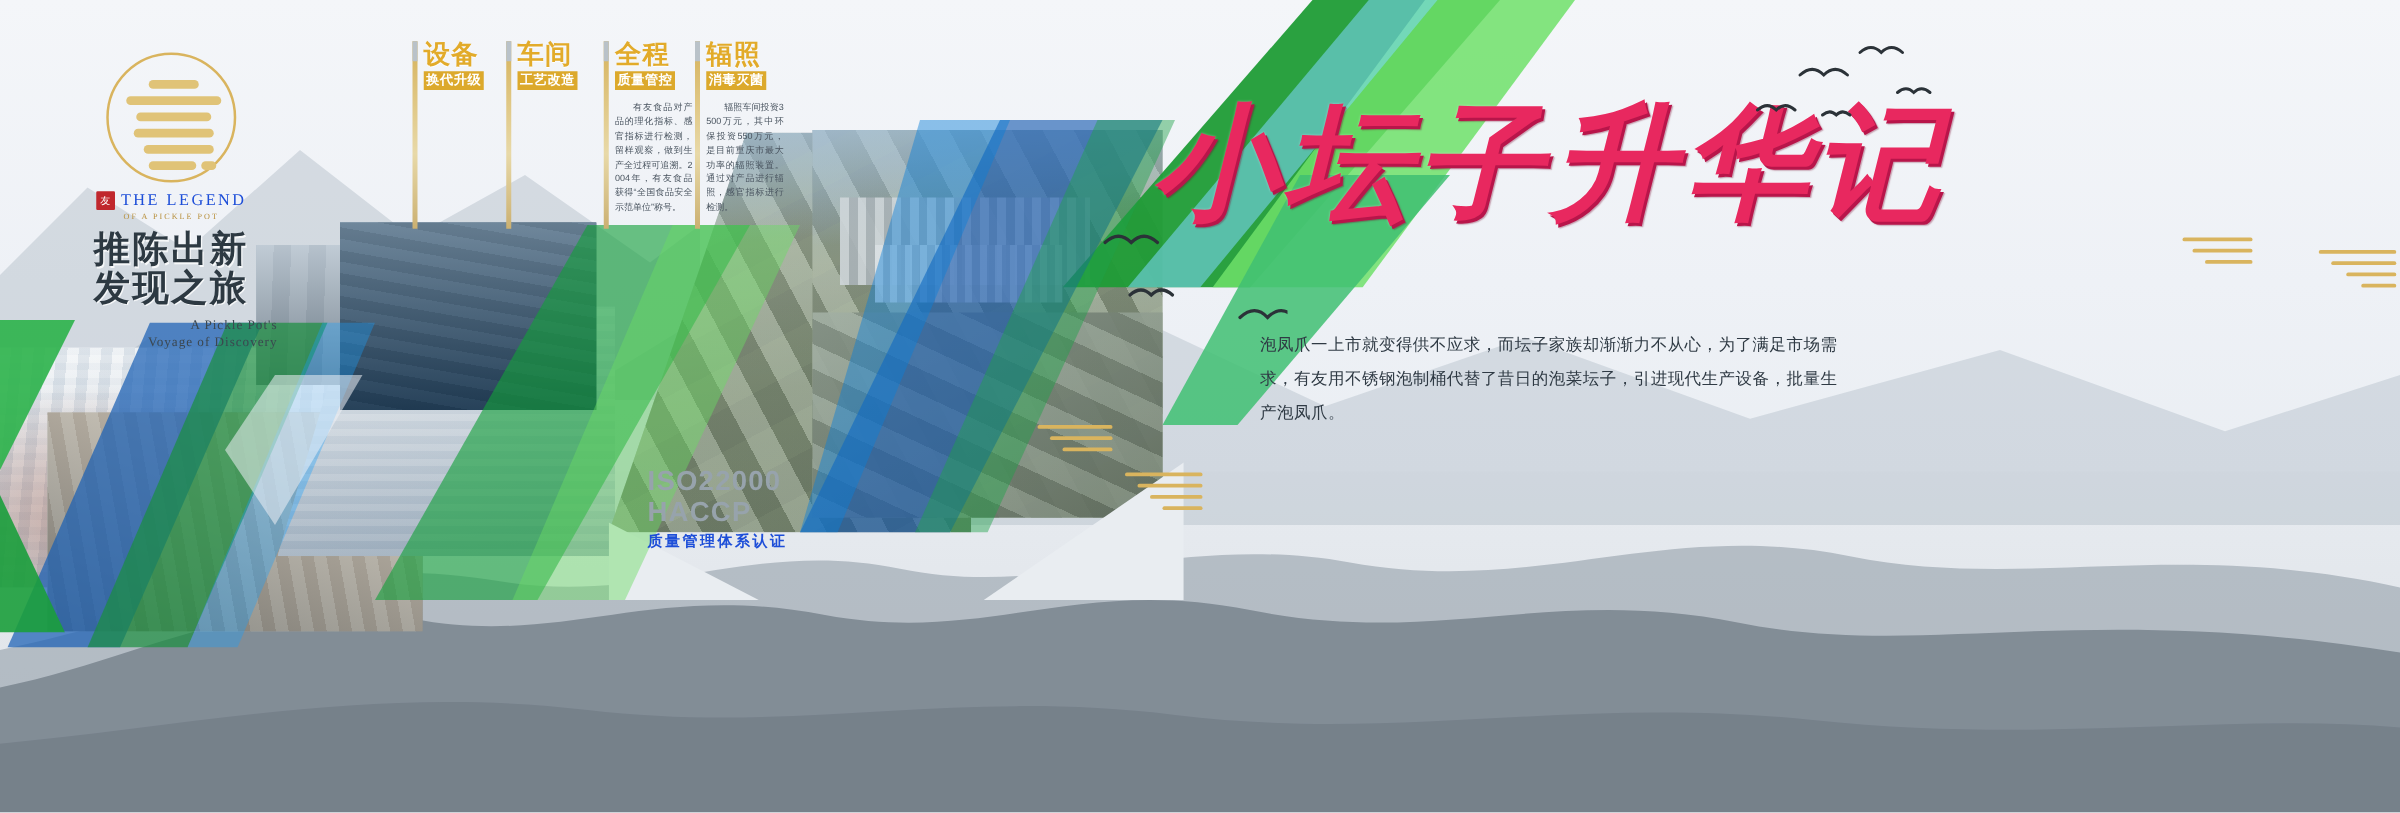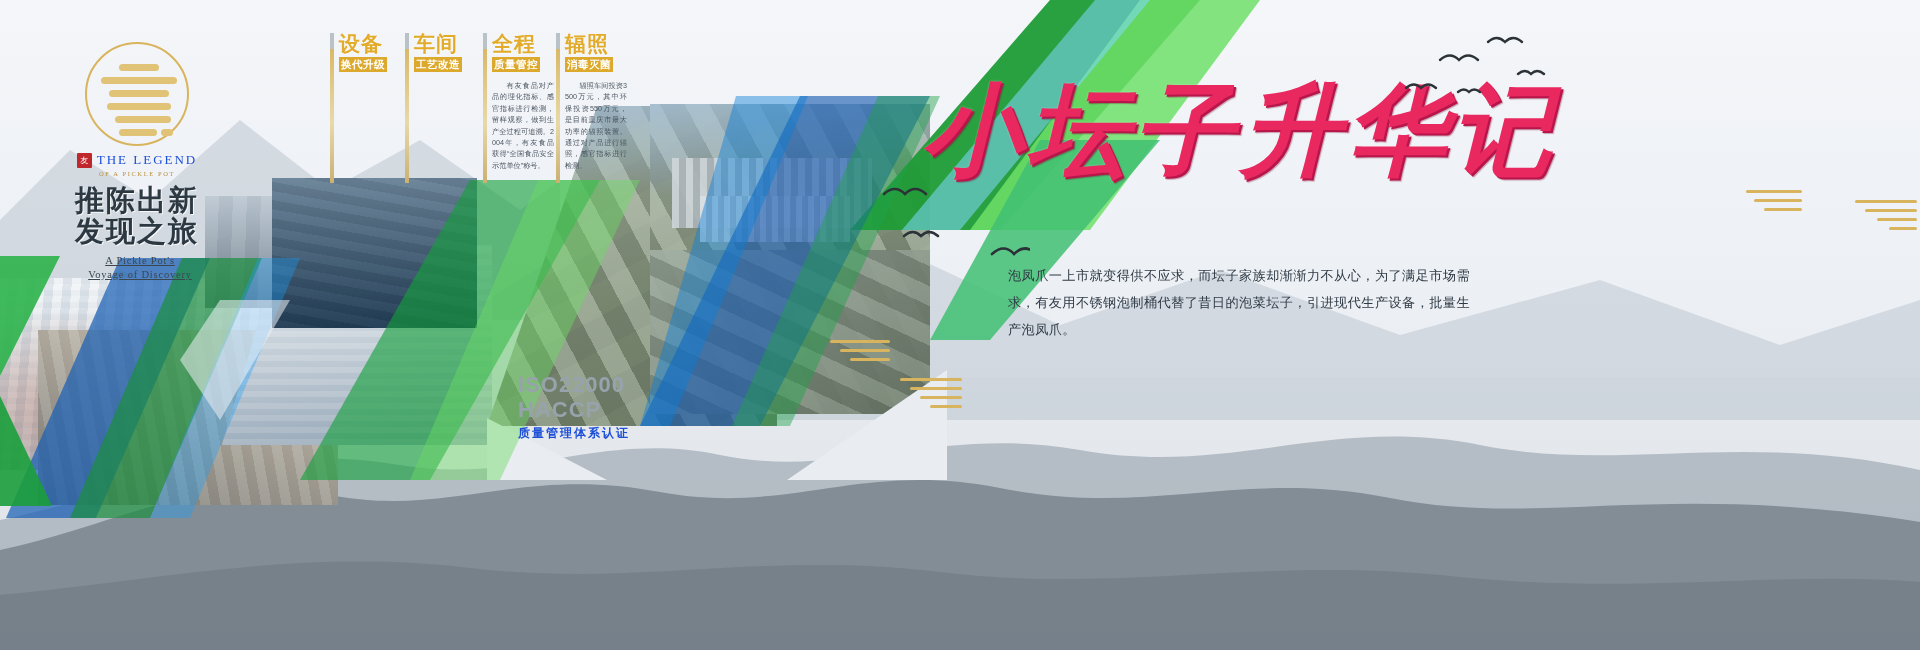--- a/index.html
+++ b/index.html
@@ -114,21 +114,21 @@
   .legend-en{ font-family:"Liberation Serif",serif; font-size:13px; letter-spacing:2px; color:#1d4ed8; }
   .legend-en2{ font-family:"Liberation Serif",serif; font-size:6.5px; letter-spacing:1.6px; color:#b8903c; margin-top:2px; }
   .cn-title{
     margin-top:8px; font-size:29px; line-height:31px; font-weight:bold;
     color:#2d3942; letter-spacing:2px;
     text-shadow:1px 1px 0 rgba(255,255,255,.8);
   }
   .en-title{
     margin-top:7px; font-family:"Liberation Serif",serif;
     font-size:10.5px; line-height:14px; letter-spacing:.8px; color:#3b4750;
-    text-align:center; padding-left:6px;text-decoration:underline;
+    text-align:right; padding-left:6px;
   }
 
   
   .hero-title{
     position:absolute; left:922px; top:78px; width:560px; height:120px;
   }
   .hero-title span{
     font-family:"Liberation Serif","DejaVu Serif",serif;
     font-size:100px; line-height:108px; font-weight:bold;
     color:#e8285f; letter-spacing:6px; white-space:nowrap;

